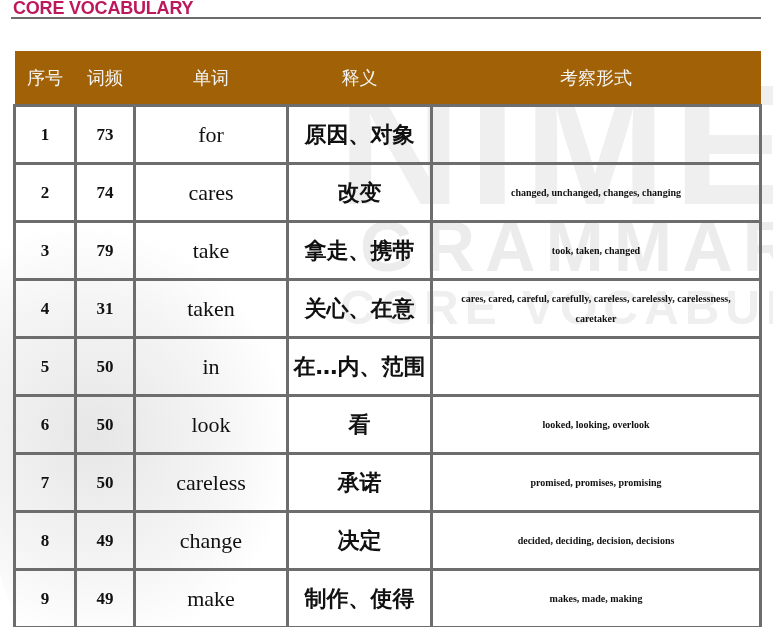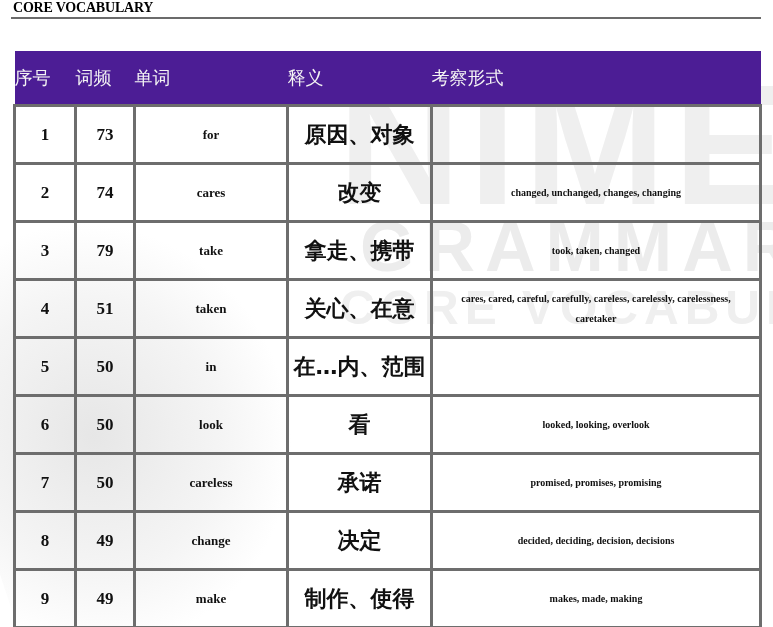--- a/index.html
+++ b/index.html
@@ -3,22 +3,22 @@
   <meta charset="utf-8">
   <style>
     html, body { margin: 0; padding: 0; }
     body {
       width: 773px; height: 627px; overflow: hidden;
       background: #ffffff; position: relative;
       font-family: "Liberation Serif", "DejaVu Serif", serif;
     }
     .page-title {
       position: absolute; left: 13px; top: 0px;
-      font-family: Liberation Serif, serif;
-      font-weight: bold; font-size: 14px; color: #000000;
+      font-family: Liberation Sans, sans-serif;
+      font-weight: bold; font-size: 18px; color: #be185d;
       letter-spacing: -0.2px; line-height: 16px;
     }
     .title-rule {
       position: absolute; left: 11px; top: 17px; width: 750px; height: 2px;
       background: #6b6b6b;
     }
     
     .wm { position: absolute; color: #ececec; font-family: "Liberation Sans", "DejaVu Sans", sans-serif;
           font-weight: bold; white-space: nowrap; pointer-events: none; z-index: 0; }
     .wm-nime { left: 338px; top: 60px; font-size: 170px; letter-spacing: 8px; color: #efefef; line-height: 170px; }
@@ -28,32 +28,32 @@
       position: absolute; left: -40px; top: 210px; width: 330px; height: 430px;
       background: radial-gradient(ellipse at 40% 50%, rgba(210,210,210,0.55) 0%, rgba(225,225,225,0.35) 45%, rgba(255,255,255,0) 70%);
       z-index: 0; pointer-events: none; transform: rotate(-18deg);
     }
     .table-wrap { position: absolute; left: 13px; top: 51px; z-index: 1; }
     table {
       border-collapse: collapse; table-layout: fixed;
       width: 746px;
     }
     th {
-      background: #4c1d95; color: #f4f4f4; height: 53px;
+      background: #a16207; color: #f4f4f4; height: 53px;
       font-family: "DejaVu Sans", "Liberation Sans", sans-serif;
       font-weight: normal; font-size: 18px;
-      border: 0; padding: 0; text-align: left;
+      border: 0; padding: 0; text-align: center;
     }
     td {
       border: 3px solid #6d6d6d; height: 55px; padding: 0;
       text-align: center; vertical-align: middle; color: #111;
       background: transparent;
     }
     td.num { font-weight: bold; font-size: 17px; }
-    td.word { font-weight: bold; font-size: 13px; }
+    td.word { font-weight: normal; font-size: 22px; }
     td.meaning { font-family: "DejaVu Sans", "Liberation Sans", sans-serif; font-size: 22px; font-weight: bold; }
     td.forms { font-size: 10px; line-height: 20px; padding: 0 8px; font-weight: bold; }
     col.c1 { width: 61px; } col.c2 { width: 59px; } col.c3 { width: 153px; }
     col.c4 { width: 144px; } col.c5 { width: 329px; }
   </style>
 </head>
 <body>
 
 <div class="wm-brush"></div>
 <div class="wm wm-nime">NIME</div>
@@ -98,21 +98,21 @@
       </tr>
       <tr>
         <td class="num">3</td>
         <td class="num">79</td>
         <td class="word">take</td>
         <td class="meaning">拿走、携带</td>
         <td class="forms">took, taken, changed</td>
       </tr>
       <tr>
         <td class="num">4</td>
-        <td class="num">51</td>
+        <td class="num">31</td>
         <td class="word">taken</td>
         <td class="meaning">关心、在意</td>
         <td class="forms">cares, cared, careful, carefully, careless, carelessly, carelessness, caretaker</td>
       </tr>
       <tr>
         <td class="num">5</td>
         <td class="num">50</td>
         <td class="word">in</td>
         <td class="meaning">在…内、范围</td>
         <td class="forms"></td>

